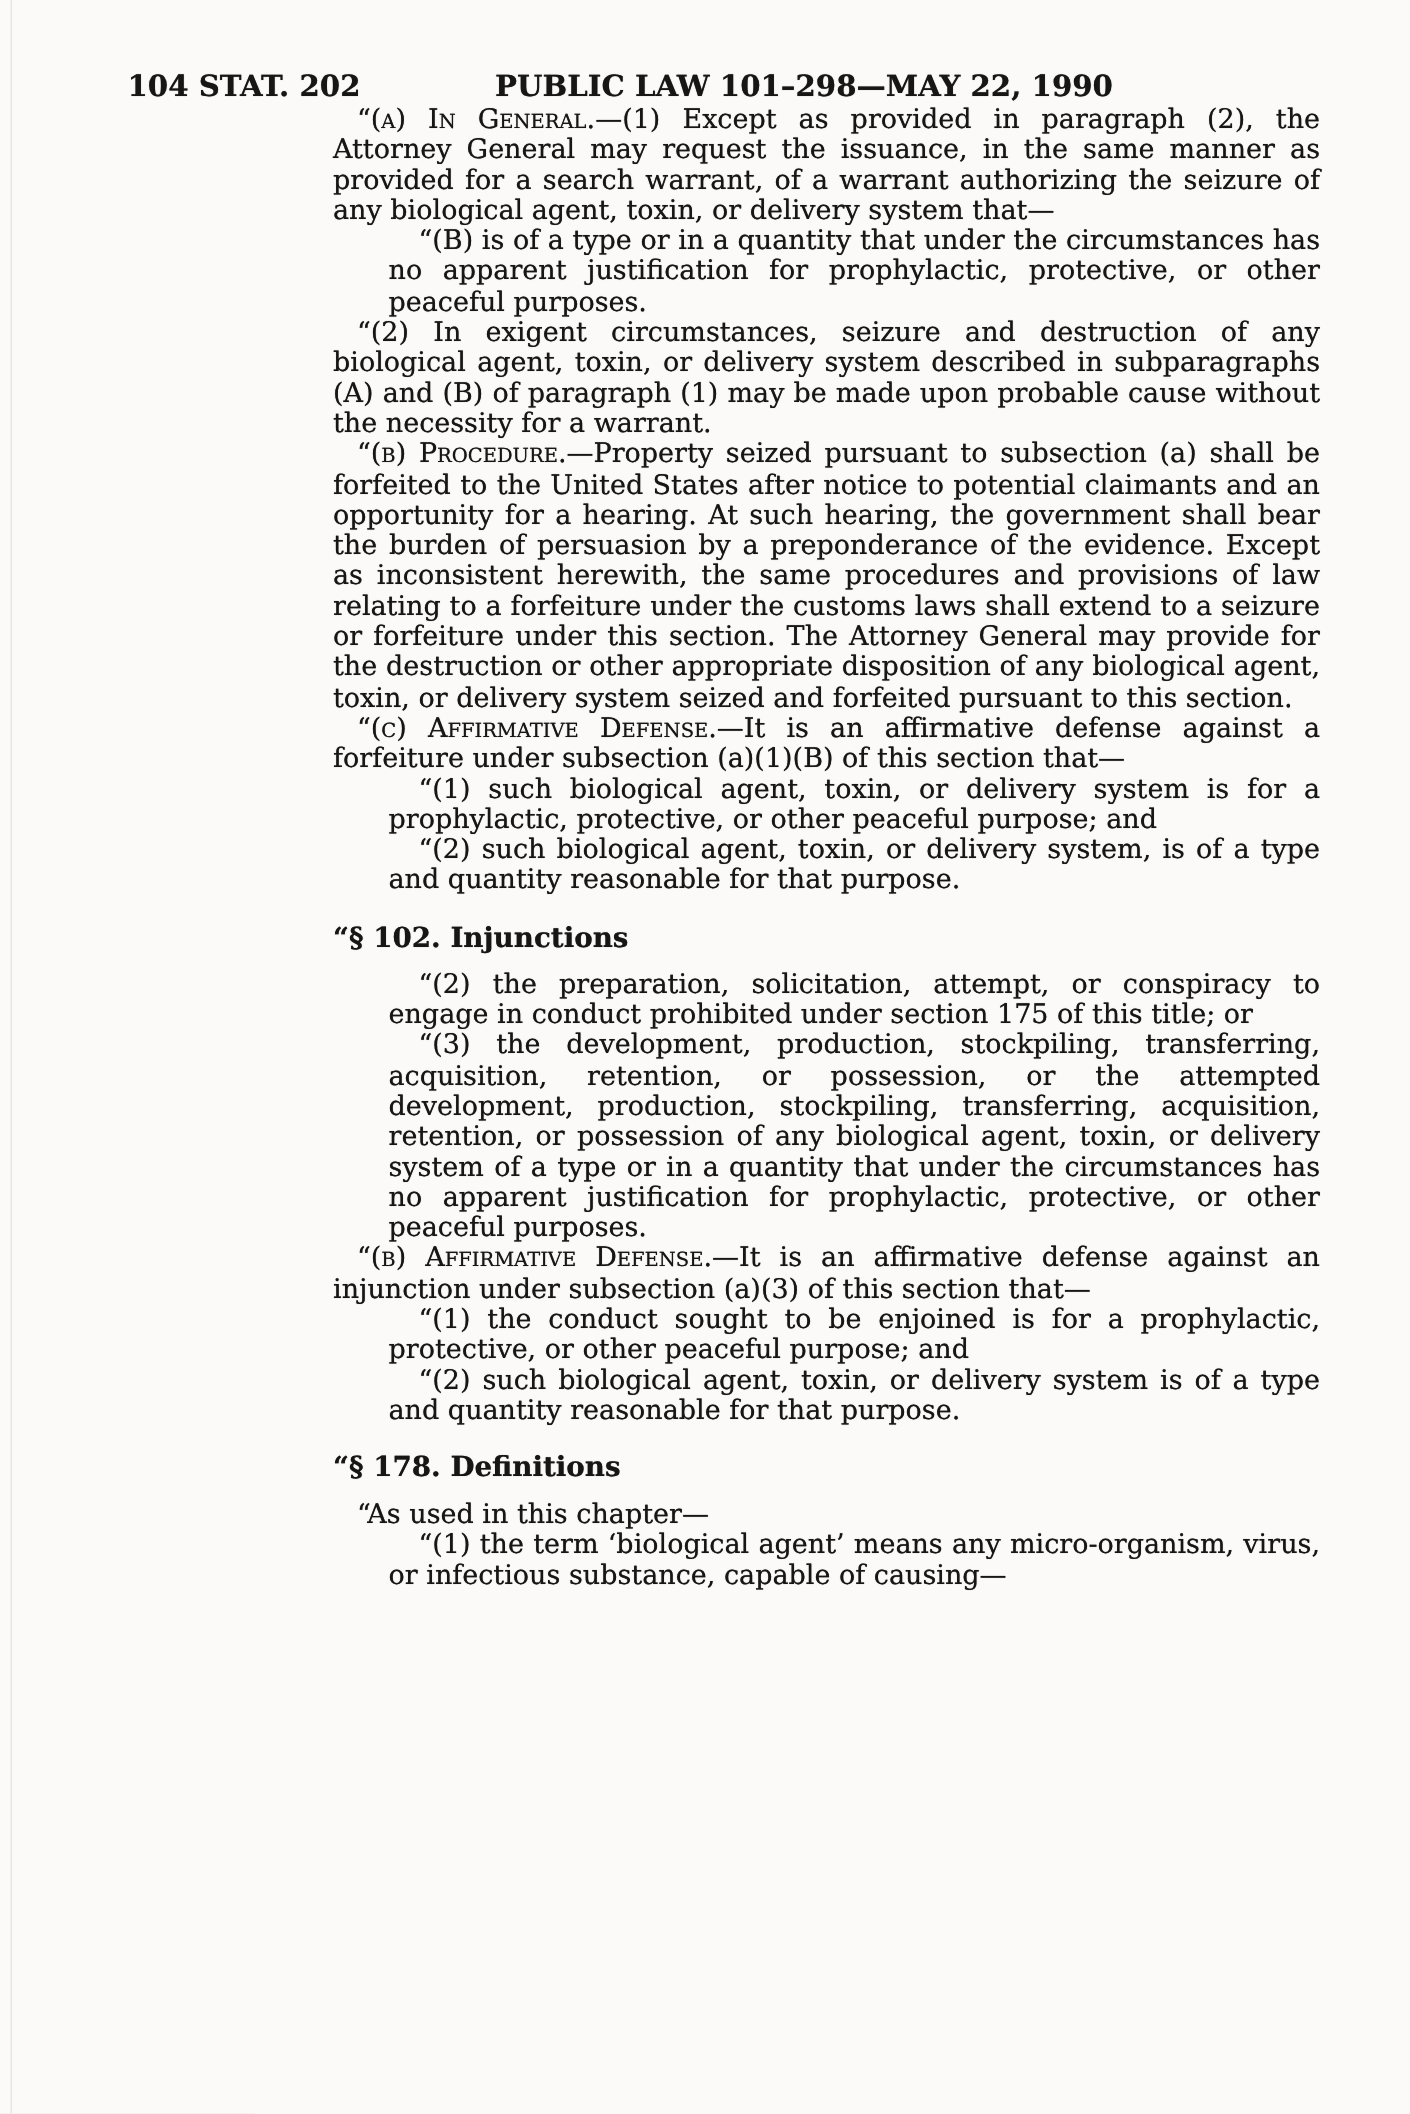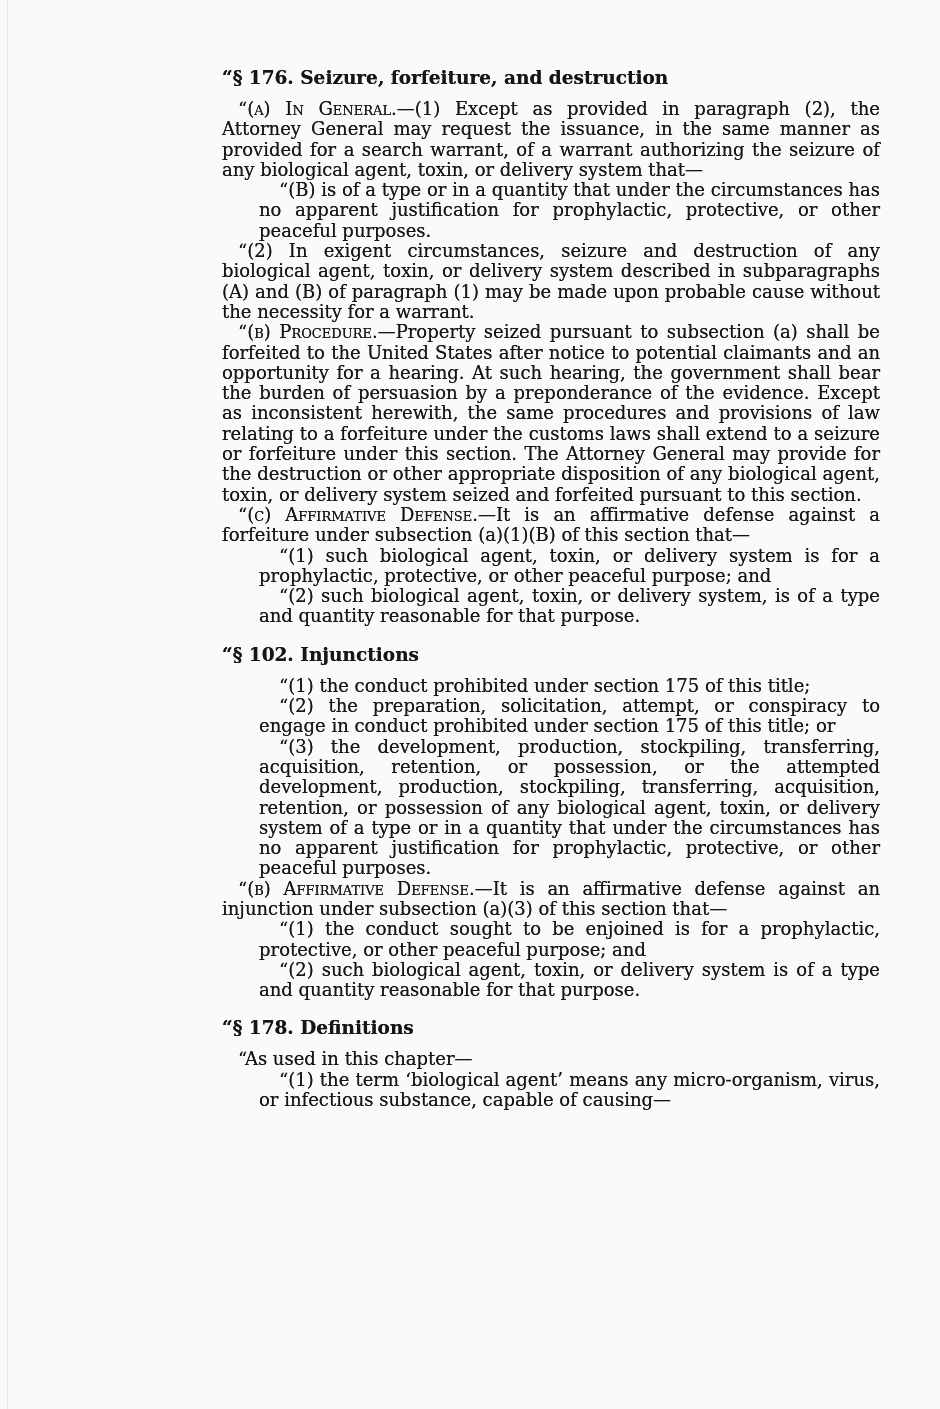--- a/index.html
+++ b/index.html
@@ -77,33 +77,35 @@
     text-indent: 20px;
   }
   .smallcaps {
     font-variant: small-caps;
   }
 </style>
 </head>
 <body>
 
 <div class="page">
+  <div class="running-header">
+    <span class="stat-number">104 STAT. 202</span>
+    <span class="law-title">PUBLIC LAW 101–298—MAY 22, 1990</span>
+  </div>
 
   <div class="doc-body">
 
-  <h2 class="section-heading first">“§ 176. Seizure, forfeiture, and destruction</h2>
       <p class="para main"><span class="smallcaps">“(a) In General.</span>—(1) Except as provided in paragraph (2), the Attorney General may request the issuance, in the same manner as provided for a search warrant, of a warrant authorizing the seizure of any biological agent, toxin, or delivery system that—</p>
       <p class="para sub">“(B) is of a type or in a quantity that under the circumstances has no apparent justification for prophylactic, protective, or other peaceful purposes.</p>
       <p class="para main">“(2) In exigent circumstances, seizure and destruction of any biological agent, toxin, or delivery system described in subparagraphs (A) and (B) of paragraph (1) may be made upon probable cause without the necessity for a warrant.</p>
       <p class="para main"><span class="smallcaps">“(b) Procedure.</span>—Property seized pursuant to subsection (a) shall be forfeited to the United States after notice to potential claimants and an opportunity for a hearing. At such hearing, the government shall bear the burden of persuasion by a preponderance of the evidence. Except as inconsistent herewith, the same procedures and provisions of law relating to a forfeiture under the customs laws shall extend to a seizure or forfeiture under this section. The Attorney General may provide for the destruction or other appropriate disposition of any biological agent, toxin, or delivery system seized and forfeited pursuant to this section.</p>
       <p class="para main"><span class="smallcaps">“(c) Affirmative Defense.</span>—It is an affirmative defense against a forfeiture under subsection (a)(1)(B) of this section that—</p>
       <p class="para sub">“(1) such biological agent, toxin, or delivery system is for a prophylactic, protective, or other peaceful purpose; and</p>
       <p class="para sub">“(2) such biological agent, toxin, or delivery system, is of a type and quantity reasonable for that purpose.</p>
       <h2 class="section-heading">“§ 102. Injunctions</h2>
-      <p class="para sub">“(1) the conduct prohibited under section 175 of this title;</p>
       <p class="para sub">“(2) the preparation, solicitation, attempt, or conspiracy to engage in conduct prohibited under section 175 of this title; or</p>
       <p class="para sub">“(3) the development, production, stockpiling, transferring, acquisition, retention, or possession, or the attempted development, production, stockpiling, transferring, acquisition, retention, or possession of any biological agent, toxin, or delivery system of a type or in a quantity that under the circumstances has no apparent justification for prophylactic, protective, or other peaceful purposes.</p>
       <p class="para main"><span class="smallcaps">“(b) Affirmative Defense.</span>—It is an affirmative defense against an injunction under subsection (a)(3) of this section that—</p>
       <p class="para sub">“(1) the conduct sought to be enjoined is for a prophylactic, protective, or other peaceful purpose; and</p>
       <p class="para sub">“(2) such biological agent, toxin, or delivery system is of a type and quantity reasonable for that purpose.</p>
       <h2 class="section-heading">“§ 178. Definitions</h2>
       <p class="para main">“As used in this chapter—</p>
       <p class="para sub">“(1) the term ‘biological agent’ means any micro-organism, virus, or infectious substance, capable of causing—</p>
     </div>
 </div>

